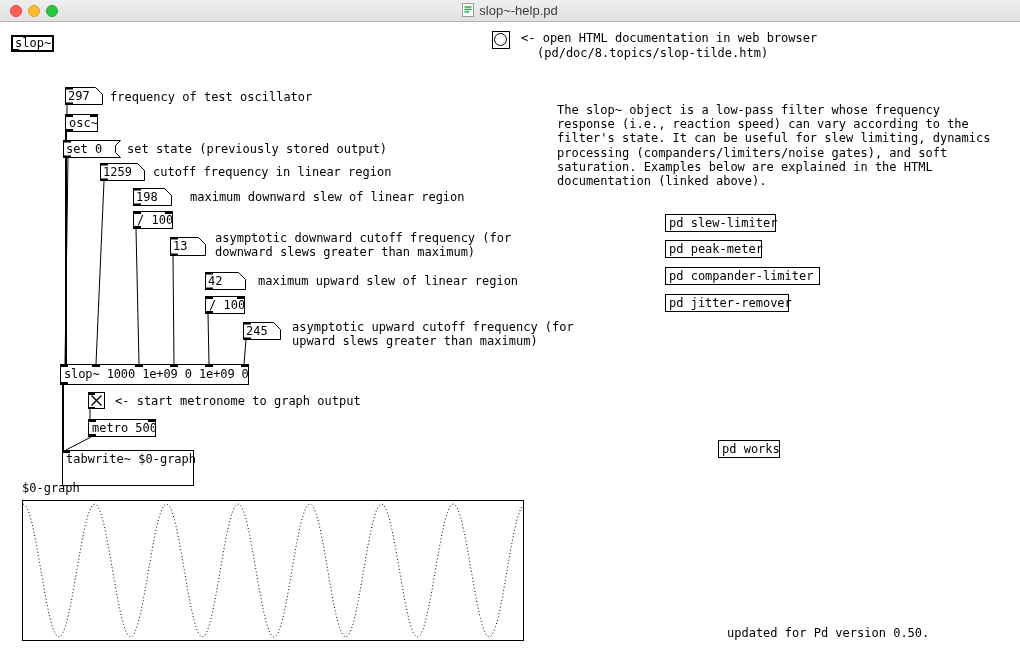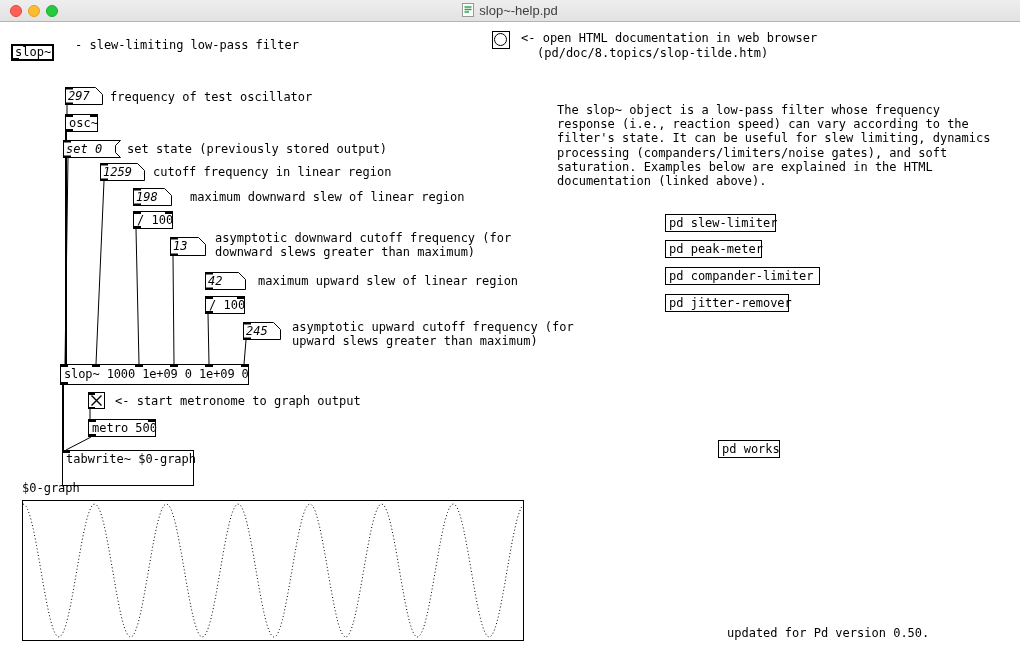--- a/index.html
+++ b/index.html
@@ -15,27 +15,27 @@
   .tl.yellow { left:28px; background:#febc2e; border:0.5px solid #dea123; }
   .tl.green  { left:46px; background:#28c840; border:0.5px solid #1dad2b; }
   .wtitle { position:absolute; left:0; right:0; top:3px; text-align:center;
             font-family:"Liberation Sans", sans-serif; font-size:13px; color:#404040; }
   .doc-ico { display:inline-block; vertical-align:-2px; margin-right:5px; }
 
   
   .obj { position:absolute; background:#fff; border:1px solid #000;
          line-height:16px; padding-left:3px; white-space:nowrap; }
   .mainbox { position:absolute; background:#fff; border:2px solid #000;
-             line-height:12px; padding:0 0 0 2px; white-space:nowrap;margin-top:9px; }
+             line-height:12px; padding:0 0 0 2px; white-space:nowrap; }
   .comment { position:absolute; white-space:nowrap; line-height:14px; }
   .nub { position:absolute; width:8px; height:3px; background:#000; }
   .ntl { left:-1px; top:-1px; } .ntr { right:-1px; top:-1px; } .nbl { left:-1px; bottom:-1px; }
   .num, .msg { position:absolute; }
   .num svg, .msg svg { position:absolute; left:0; top:0; }
-  .bt { position:absolute; left:3px; top:2px; white-space:nowrap; line-height:14px;font-style:italic; }
+  .bt { position:absolute; left:3px; top:2px; white-space:nowrap; line-height:14px; }
   .bang { position:absolute; width:18px; height:18px; border:1px solid #000; background:#fff; }
   .bang .circ { position:absolute; left:1px; top:1px; width:13px; height:13px;
                 border:1px solid #000; border-radius:50%; }
   .toggle { position:absolute; width:17px; height:17px; border:1px solid #000; background:#fff; }
   .wires { position:absolute; left:0; top:0; z-index:0; }
   .layer { position:absolute; left:0; top:0; z-index:1; width:1020px; height:664px; }
   .graphbox { position:absolute; left:22px; top:500px; width:502px; height:141px;
               border:1px solid #000; background:#fff; }
 </style>
 </head>
@@ -68,21 +68,20 @@
         <rect x="0.5" y="0.5" width="11" height="13" fill="#fdfdfd" stroke="#9a9a9a"></rect>
         <path d="M2.5 4 L9.5 4 M2.5 6.5 L9.5 6.5 M2.5 9 L7 9" stroke="#2da44e" stroke-width="1.3" fill="none"></path>
       </svg><span>slop~-help.pd</span>
     </div>
   </div>
 
   <div class="mainbox" style="left:11px;top:35px;width:43px;height:17px">
     <span>slop~</span>
     <span class="nub nbl" style="left:-2px;bottom:-2px"></span>
   </div>
-  <div class="comment" style="left:75px;top:38px">- slew-limiting low-pass filter</div>
 
   <div class="bang" style="left:492px;top:31px">
     <div class="circ"></div>
   </div>
   <div class="comment" style="left:521px;top:31px">&lt;- open HTML documentation in web browser</div>
   <div class="comment" style="left:537px;top:46px">(pd/doc/8.topics/slop-tilde.htm)</div>
 
   <div>
     <div class="comment" style="left:557px;top:103px">The slop~ object is a low-pass filter whose frequency</div>
     <div class="comment" style="left:557px;top:117.2px">response (i.e., reaction speed) can vary according to the</div>

